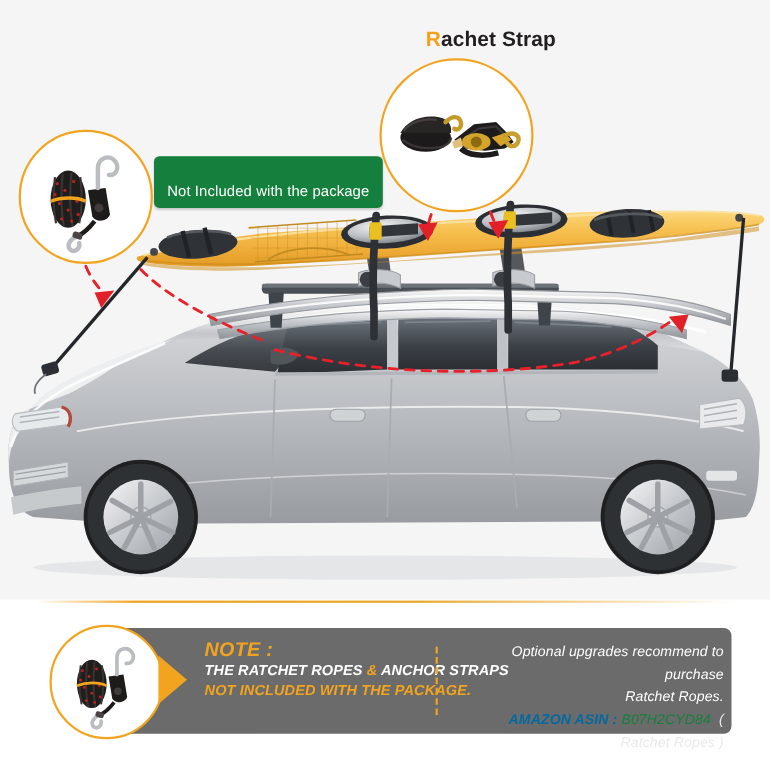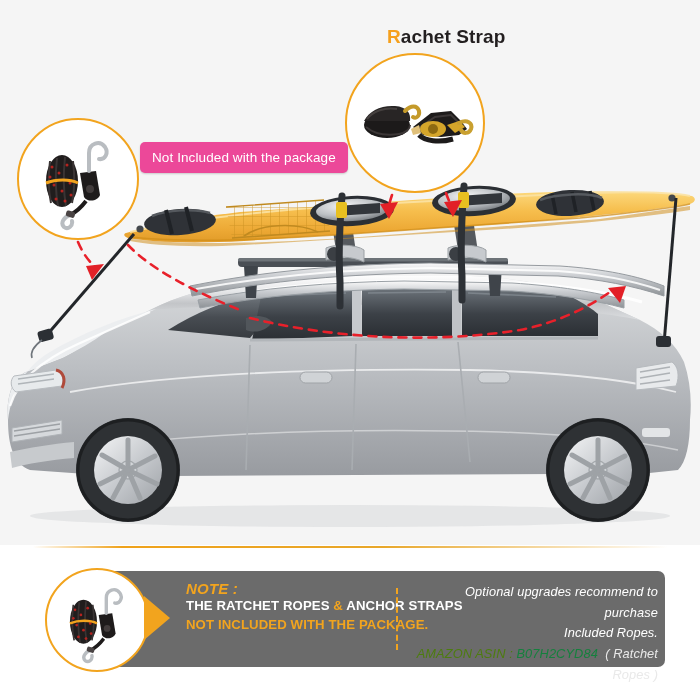--- a/index.html
+++ b/index.html
@@ -42,23 +42,23 @@
     box-sizing:border-box;
     display:flex;align-items:center;justify-content:center;
   }
   #bubble-rope{left:17px;top:118px;width:122px;height:122px;}
   #bubble-strap{left:345px;top:53px;width:140px;height:140px;}
   #bubble-note{left:45px;top:568px;width:104px;height:104px;z-index:6;}
 
   
   .pill{
     position:absolute;left:140px;top:142px;
-    background:#ec4899;color:#ffffff;
+    background:#15803d;color:#ffffff;
     border-radius:5px;
-    padding:8px 12px 8px 12px;
+    padding:24px 12px 8px 12px;
     font-size:13.5px;font-weight:400;white-space:nowrap;
     box-shadow:0 1px 2px rgba(0,0,0,.18);
     letter-spacing:.1px;
   }
 
   
   .note-box{
     position:absolute;left:108px;top:571px;width:557px;height:96px;
     background:#6b6b6b;border-radius:7px;
   }
@@ -67,35 +67,35 @@
     border-top:22px solid transparent;border-bottom:22px solid transparent;
     border-left:26px solid #f2a41e;z-index:7;
   }
   .note-left{
     position:absolute;left:186px;top:580px;width:205px;
   }
   .note-right{
     position:absolute;left:414px;top:582px;width:244px;text-align:right;
   }
   .note-head{
-    font-size:15px;font-weight:700;font-style:italic;color:#f2a41e;
+    font-size:18px;font-weight:700;font-style:italic;color:#f2a41e;
     letter-spacing:.2px;line-height:1.15;
   }
   .note-l1,.note-l2{
-    font-size:13.2px;font-weight:700;
+    font-size:13.2px;font-weight:700;font-style:italic;
     letter-spacing:.1px;line-height:1.42;white-space:nowrap;
   }
   .note-l1{color:#ffffff;}
   .note-l1 .amp{color:#f2a41e;}
   .note-l2{color:#f2a41e;}
   .note-r{
     font-size:12.8px;font-style:italic;color:#ffffff;
     line-height:1.62;letter-spacing:.1px;
   }
-  .note-r .asin-lbl{color:#4d7c0f;font-weight:400;}
+  .note-r .asin-lbl{color:#0369a1;font-weight:700;}
   .note-r .asin-val{color:#15803d;}
   .note-r .asin-paren{color:#e9e9e9;}
   .vdash{
     position:absolute;left:396px;top:588px;width:0;height:62px;
     border-left:2px dashed #f2a41e;
   }
 </style>
 </head>
 <body>
 
@@ -472,17 +472,17 @@
   <div class="note-left">
     <div class="note-head">NOTE :</div>
     <div class="note-l1"><span>THE RATCHET ROPES </span><span class="amp">&amp;</span><span> ANCHOR STRAPS</span></div>
     <div class="note-l2">NOT INCLUDED WITH THE PACKAGE.</div>
   </div>
 
   <div class="vdash"></div>
 
   <div class="note-right">
     <div class="note-r">Optional upgrades recommend to purchase</div>
-    <div class="note-r">Included Ropes.</div>
+    <div class="note-r">Ratchet Ropes.</div>
     <div class="note-r"><span class="asin-lbl">AMAZON ASIN :</span> <span class="asin-val">B07H2CYD84</span> &nbsp;<span class="asin-paren">( Ratchet Ropes )</span></div>
   </div>
 
 </div>
 
 </body></html>

